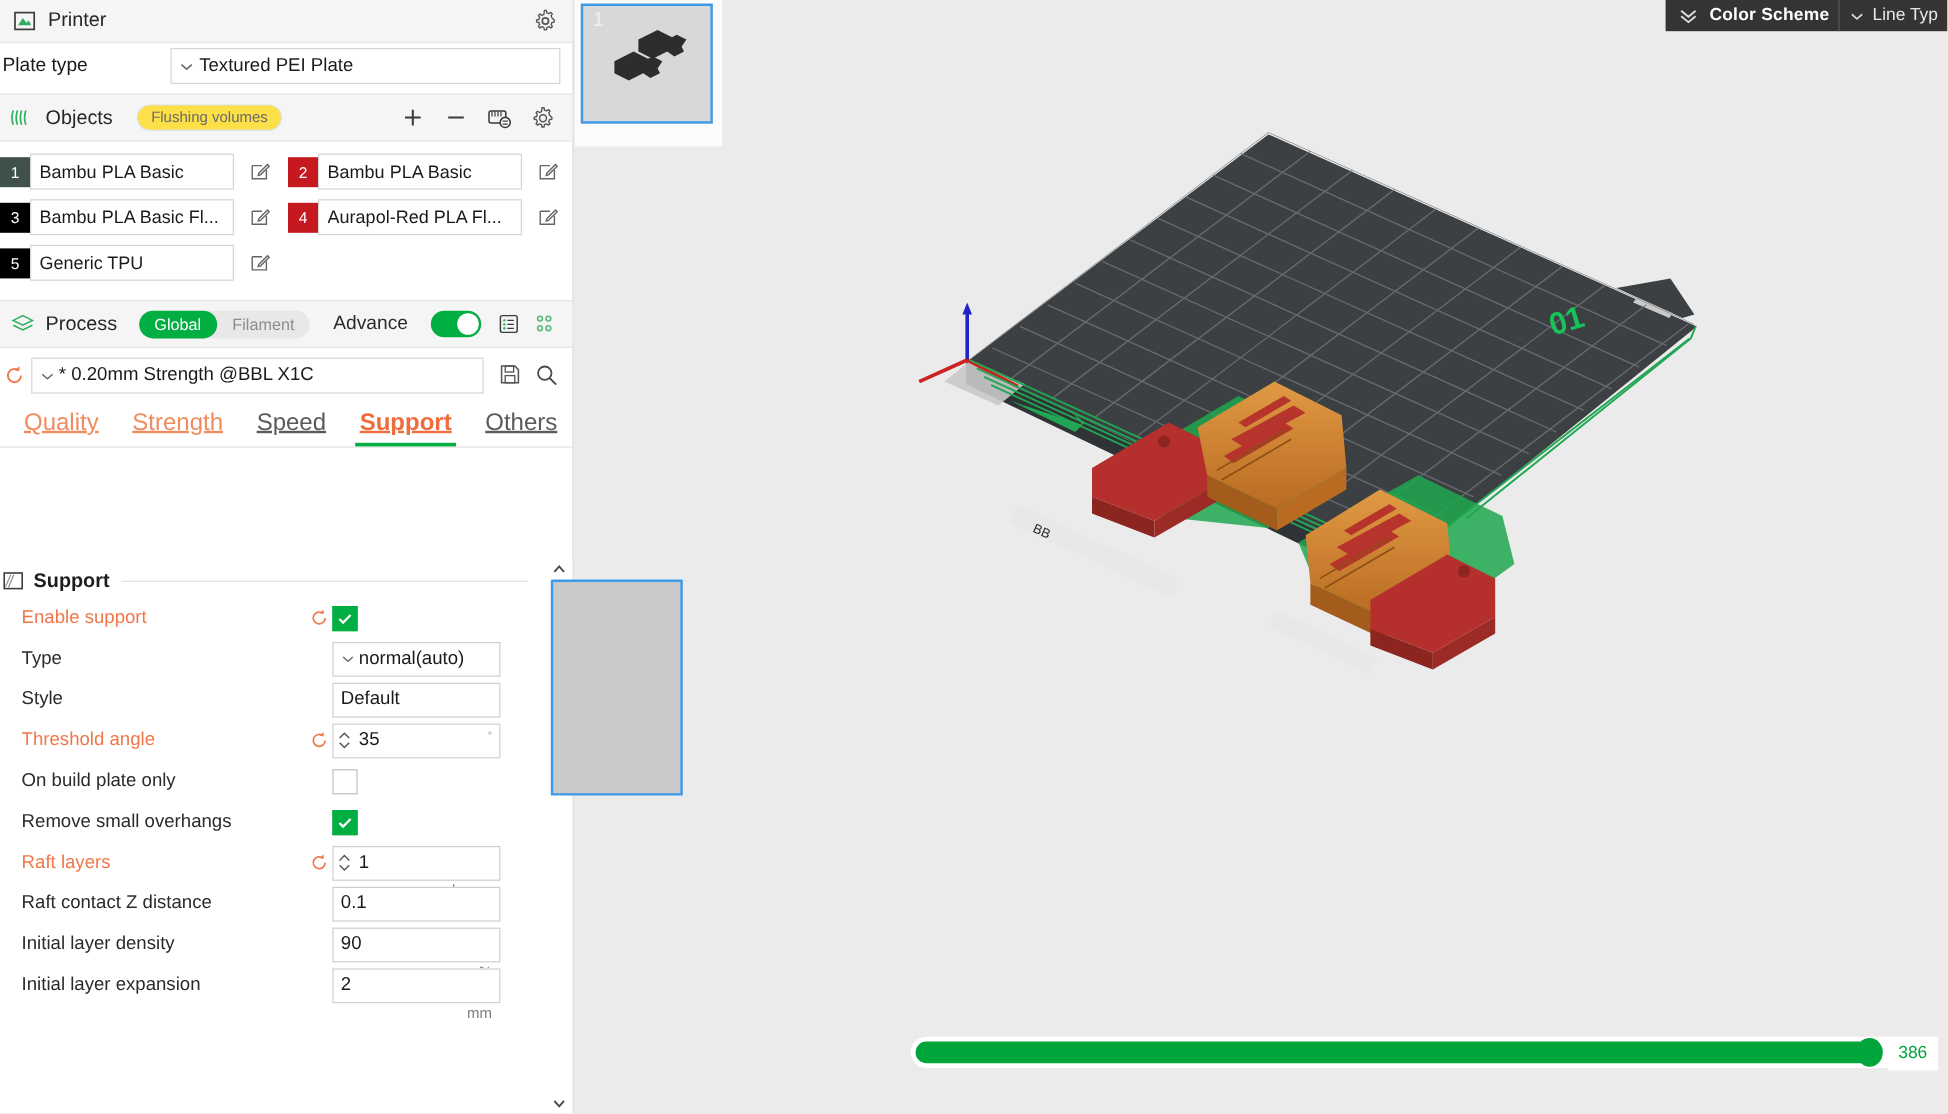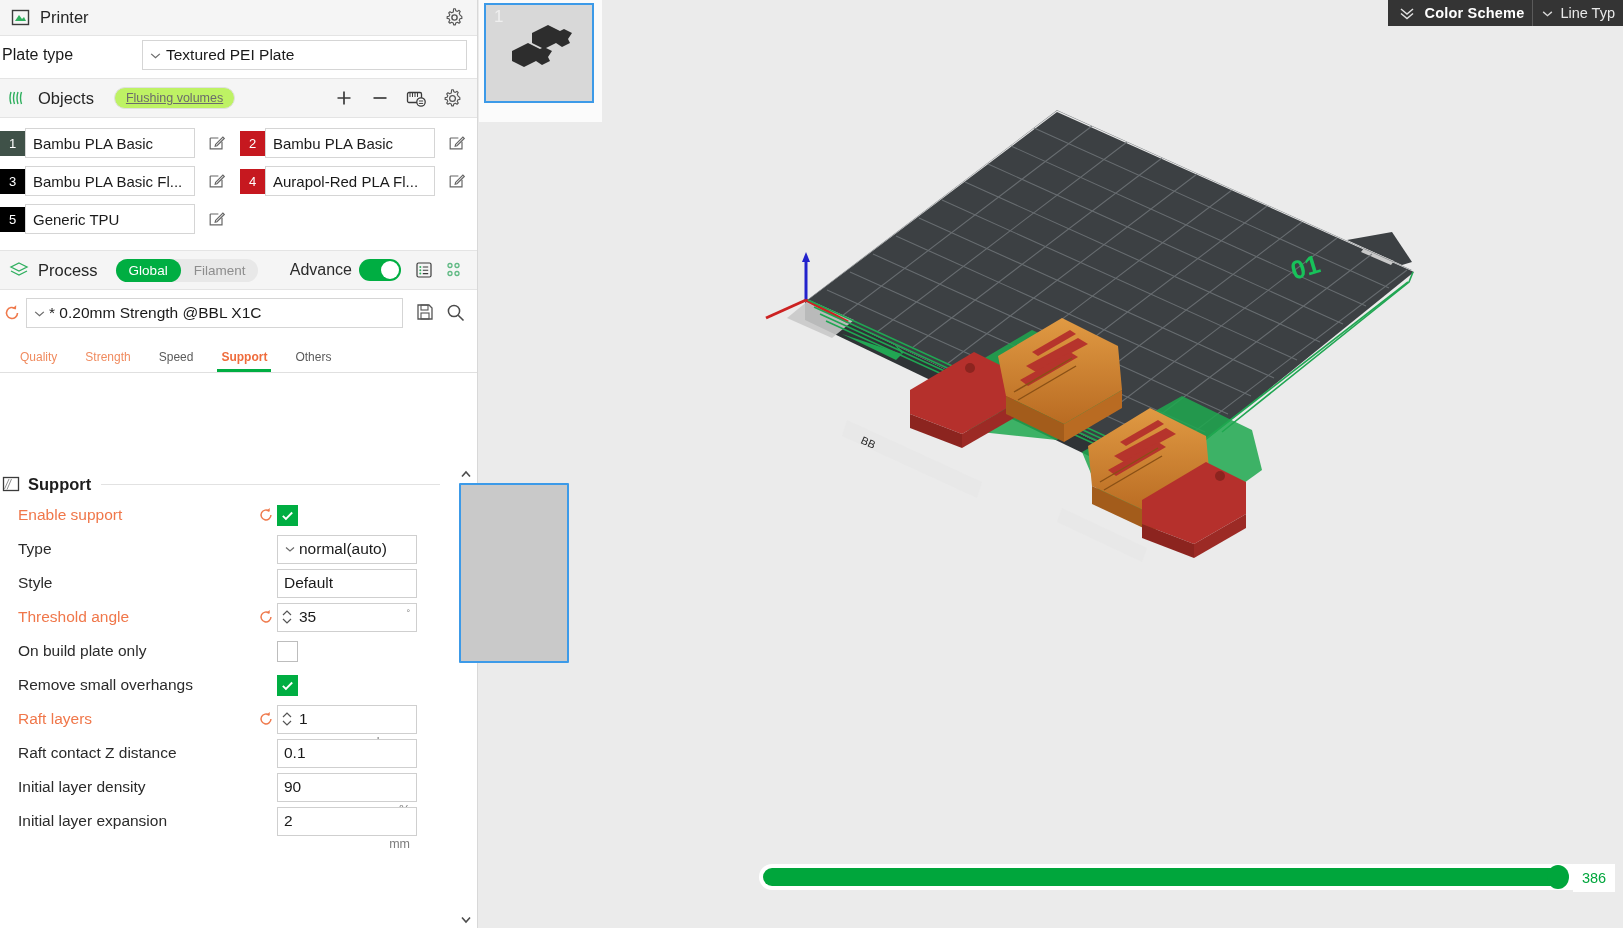--- a/index.html
+++ b/index.html
@@ -39,22 +39,22 @@
   .combo .chev { margin-right: 4px; flex: 0 0 auto; }
   .combo span.txt { white-space: nowrap; overflow: hidden; text-overflow: ellipsis; }
   .edit-btn { width: 22px; height: 22px; margin-left: 8px; flex:0 0 auto; cursor:pointer; }
 
   .plate-row { display: flex; align-items: center; padding: 4px 10px 8px 0; gap: 32px; }
   .plate-label { font-size: 16px; color: #1a1a1a; width: 110px; padding-left: 2px; }
 
   
   .fil-header { display:flex; align-items:center; height: 40px; background: #f5f5f5;
                 border-top: 1px solid #e4e4e4; border-bottom: 1px solid #e4e4e4; padding: 0 12px 0 8px; }
-  .pill { background: #bef264; border-radius: 11px; padding: 3px 11px; font-size: 12.5px; color: #6b6b6b;
-          margin-left: 20px; cursor: pointer; border: 1px solid #e0e0e0; text-decoration: underline;}
+  .pill { background: #fde047; border-radius: 11px; padding: 3px 11px; font-size: 12.5px; color: #6b6b6b;
+          margin-left: 20px; cursor: pointer; border: 1px solid #e0e0e0;}
   .tbtn { width: 26px; height: 26px; margin-left: 10px; display:flex; align-items:center;justify-content:center; cursor:pointer;}
 
   
   .fil-grid { padding: 10px 0 8px 0; }
   .fil-line { display: flex; align-items: center; margin-bottom: 8px; }
   .fil-cell { display: flex; align-items: center; }
   .fil-cell.c1 { width: 240px; }
   .swatch { width: 25px; height: 25px; display:flex; align-items:center; justify-content:center;
             color: #fff; font-size: 13px; flex: 0 0 auto; }
   .fil-box { height: 30px; border: 1px solid #d5d5d5; background: #fff; display:flex; align-items:center;
@@ -62,35 +62,35 @@
   .fil-box span { white-space: nowrap; overflow: hidden; text-overflow: ellipsis; }
   .fil-edit { width: 20px; height: 20px; margin-left: 12px; cursor:pointer; }
 
   
   .proc-header { display:flex; align-items:center; height: 40px; background:#f5f5f5;
                  border-top:1px solid #e4e4e4; border-bottom:1px solid #e4e4e4; padding: 0 10px 0 8px;}
   .seg { display:flex; background:#e8e8e8; border-radius: 13px; margin-left: 18px; }
   .seg div { font-size: 13.5px; padding: 4px 13px; border-radius: 13px; cursor:pointer; }
   .seg .on { background: #00ae42; color: #fff; }
   .seg .off { color: #8d8d8d; }
-  .adv-label { font-size: 16px; color: #2b2b2b; margin-right: 7px; }
+  .adv-label { font-size: 16px; color: #2b2b2b; margin-right: 19px; }
   .toggle { width: 42px; height: 22px; border-radius: 11px; background: #00ae42; position: relative; cursor:pointer; }
   .toggle::after { content:""; position:absolute; right:2px; top:2px; width:18px; height:18px;
                    border-radius:50%; background:#fff; }
 
   
   .preset-row { display:flex; align-items:center; padding: 8px 10px 6px 2px; }
   .reset-ico { width: 20px; height:20px; margin-right: 4px; flex:0 0 auto; cursor:pointer;}
   .preset-box { flex:1 1 auto; height:30px; border:1px solid #d5d5d5; background:#fff; display:flex;
                 align-items:center; padding: 0 6px; font-size:15.5px; color:#1a1a1a;}
   .sq-ico { width: 22px; height: 22px; margin-left: 12px; cursor:pointer;}
 
   
   .tabs { display:flex; align-items:flex-end; padding: 4px 0 0 6px; height: 38px; }
-  .tab { font-size: 12px; padding: 0 14px 8px 14px; color:#5b5b5b; cursor:pointer; position:relative; }
+  .tab { font-size: 20px; padding: 0 14px 8px 14px; color:#5b5b5b; cursor:pointer; position:relative;text-decoration:underline; }
   .tab.sel { color:#ef6c3c; font-weight: bold; }
   .tab.orange { color:#f08b5f; }
   .tab.sel::after { content:""; position:absolute; left:10px; right:10px; bottom:0; height:3px; background:#00ae42; }
   .tabs-rule { height:1px; background:#e0e0e0; }
 
   
   .settings { position:absolute; left:0; top:465px; width: 452px; bottom: 0; overflow: hidden; }
   .grp { display:flex; align-items:center; padding: 10px 0 4px 0; }
   .grp-ico { width: 18px; height: 18px; margin: 0 8px 0 2px; flex:0 0 auto;}
   .grp-title { font-size: 16.5px; font-weight: bold; color: #1d1d1d; white-space:nowrap; }

